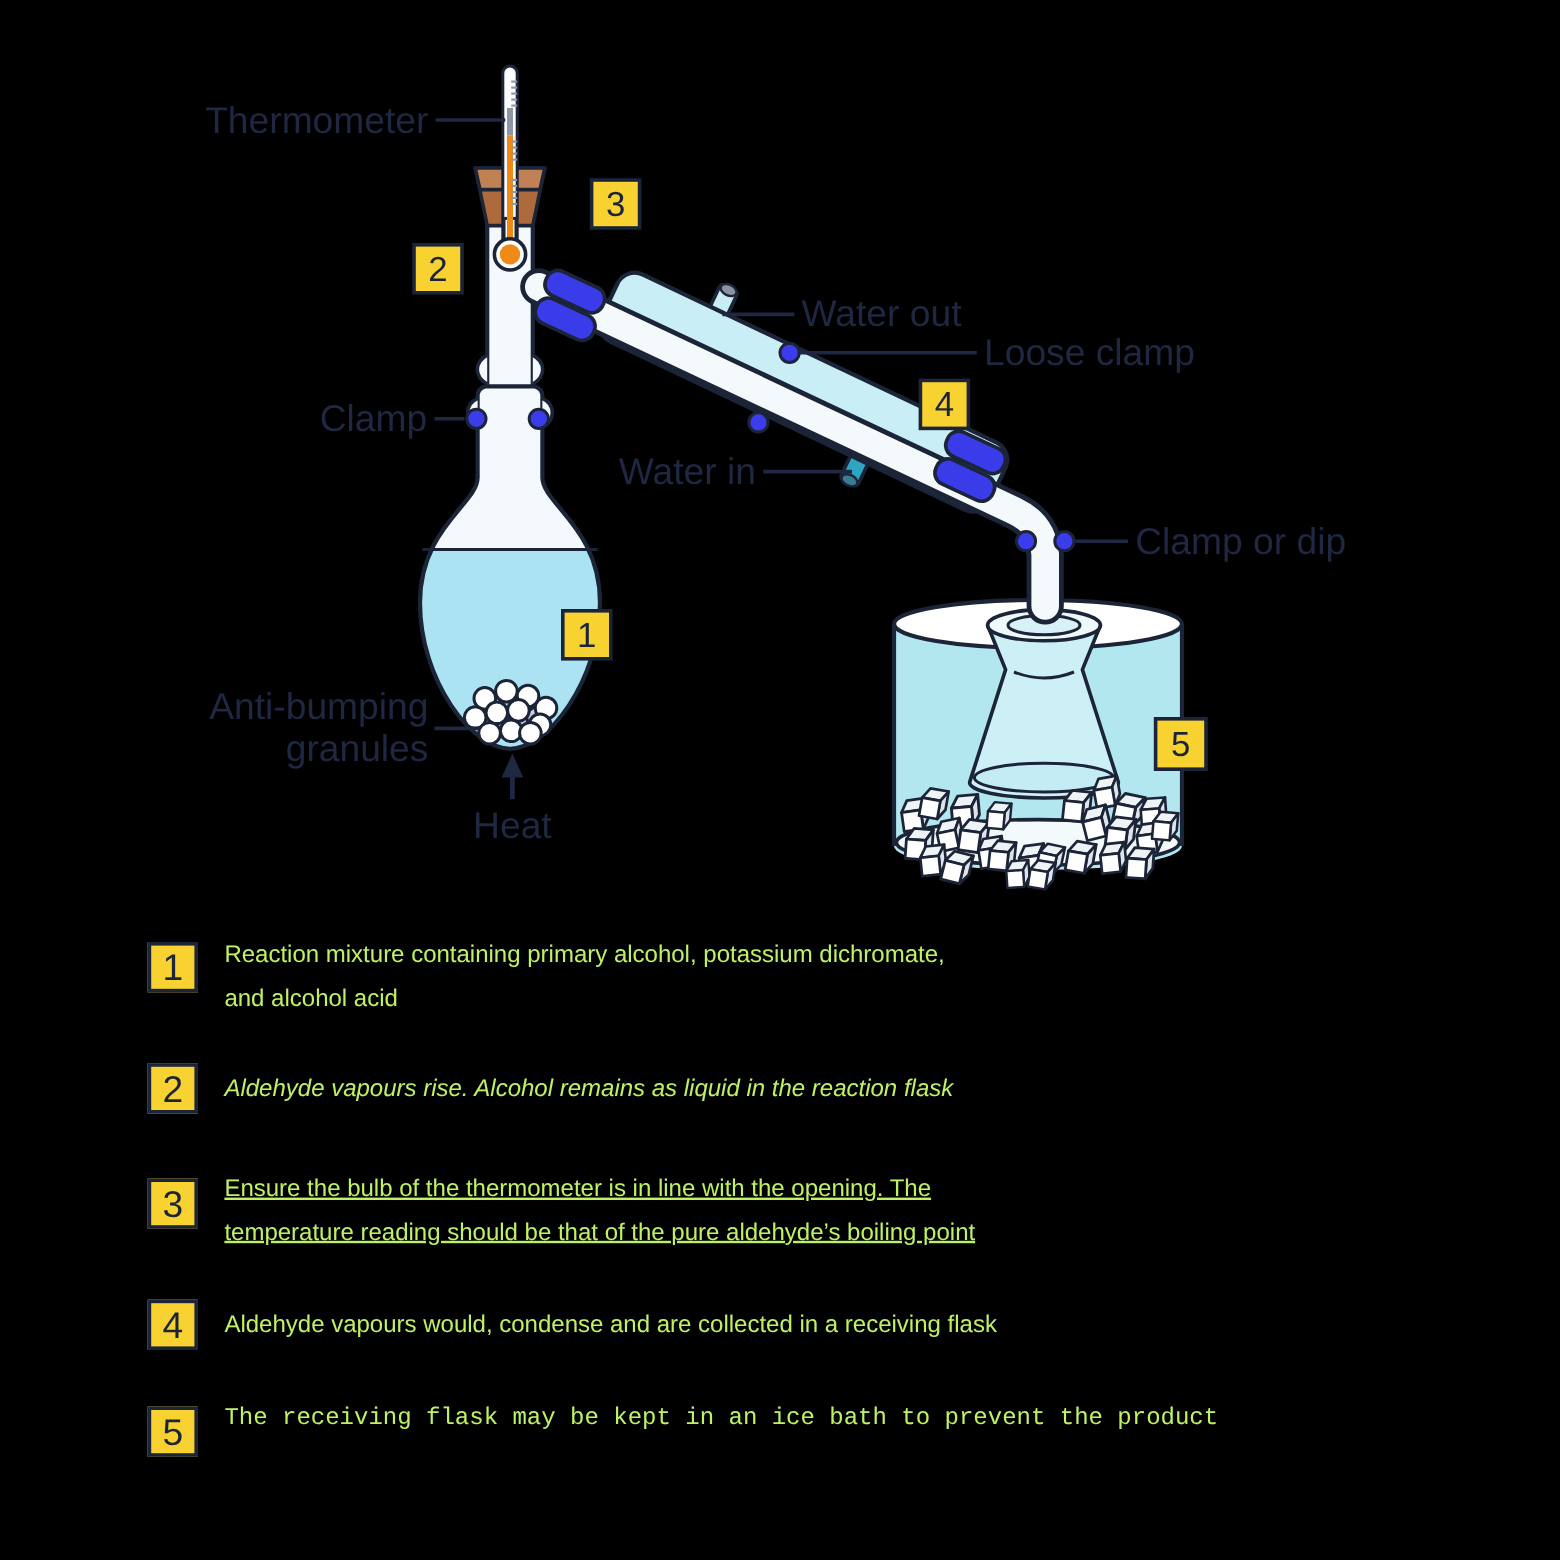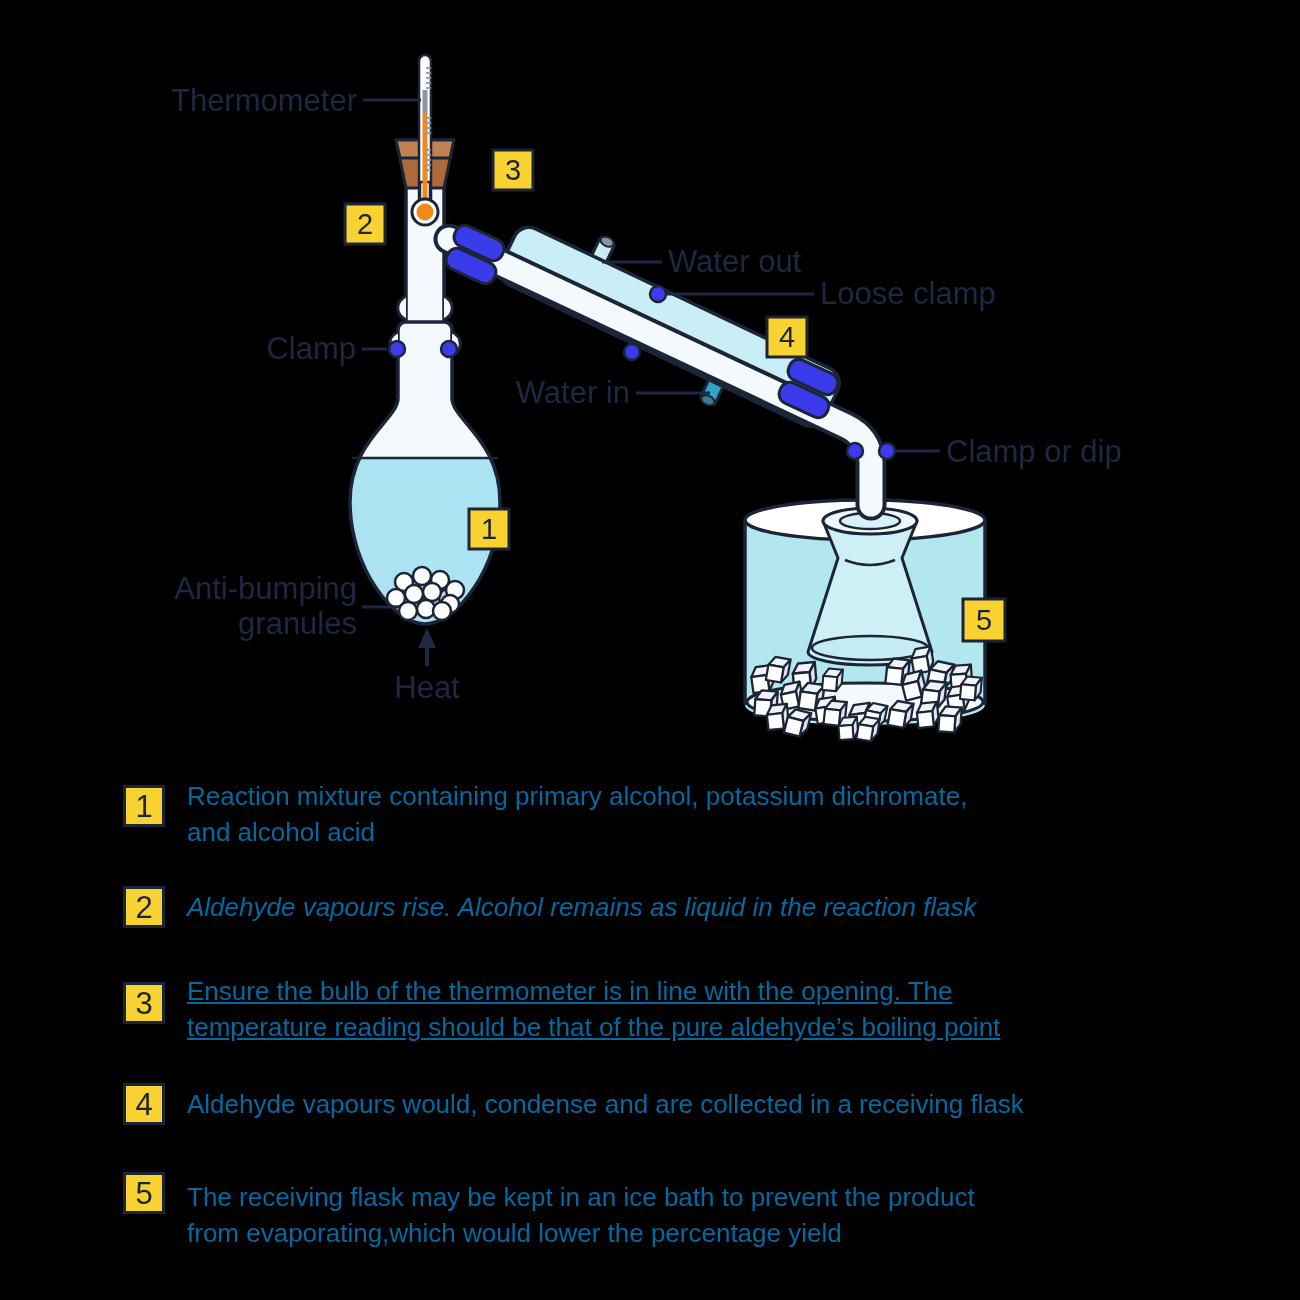--- a/index.html
+++ b/index.html
@@ -5,22 +5,22 @@
   html,body{margin:0;padding:0;background:#000;}
   .stage{position:relative;width:1300px;height:1300px;background:#000;overflow:hidden;
          font-family:"Liberation Sans",sans-serif;}
   svg text{font-family:"Liberation Sans",sans-serif;fill:#1f2742;}
   .lbl{font-size:31px;}
   .badge-num{font-size:29px;font-weight:500;fill:#1c2438;}
   .legend-row{position:absolute;}
   .legend-badge{position:absolute;width:42px;height:42px;background:#f8d230;
         border:3px solid #1c2438;box-sizing:border-box;color:#1c2438;
         font-size:31px;font-weight:500;text-align:center;line-height:37px;}
-  .legend-text{position:absolute;left:64px;width:1030px;color:#0369a1;
-        font-size:26px;line-height:36px;}
+  .legend-text{position:absolute;left:64px;width:1030px;color:#bef264;
+        font-size:20px;line-height:36px;}
 </style>
 </head>
 <body>
 
 <div class="stage">
 
 <svg width="1300" height="770" viewBox="0 0 1300 770">
   <defs>
     <linearGradient id="condGrad" gradientUnits="userSpaceOnUse" x1="508" y1="250" x2="838" y2="405">
       <stop offset="0" stop-color="#c9eef6"></stop>
@@ -259,20 +259,19 @@
 
   <div class="legend-row" style="left:123px;top:1082px;">
     <div class="legend-badge" style="top:1px;">4</div>
     <div class="legend-text" style="top:4px;">
       <div>Aldehyde vapours would, condense and are collected in a receiving flask</div>
     </div>
   </div>
 
   <div class="legend-row" style="left:123px;top:1163px;">
     <div class="legend-badge" style="top:9px;">5</div>
-    <div class="legend-text" style="top:16px;">
+    <div class="legend-text" style="top:2px;font-family:Liberation Mono, monospace;">
       <div>The receiving flask may be kept in an ice bath to prevent the product</div>
-      <div>from evaporating,which would lower the percentage yield</div>
     </div>
   </div>
 
 </div>
 </div>
 
 </body></html>

